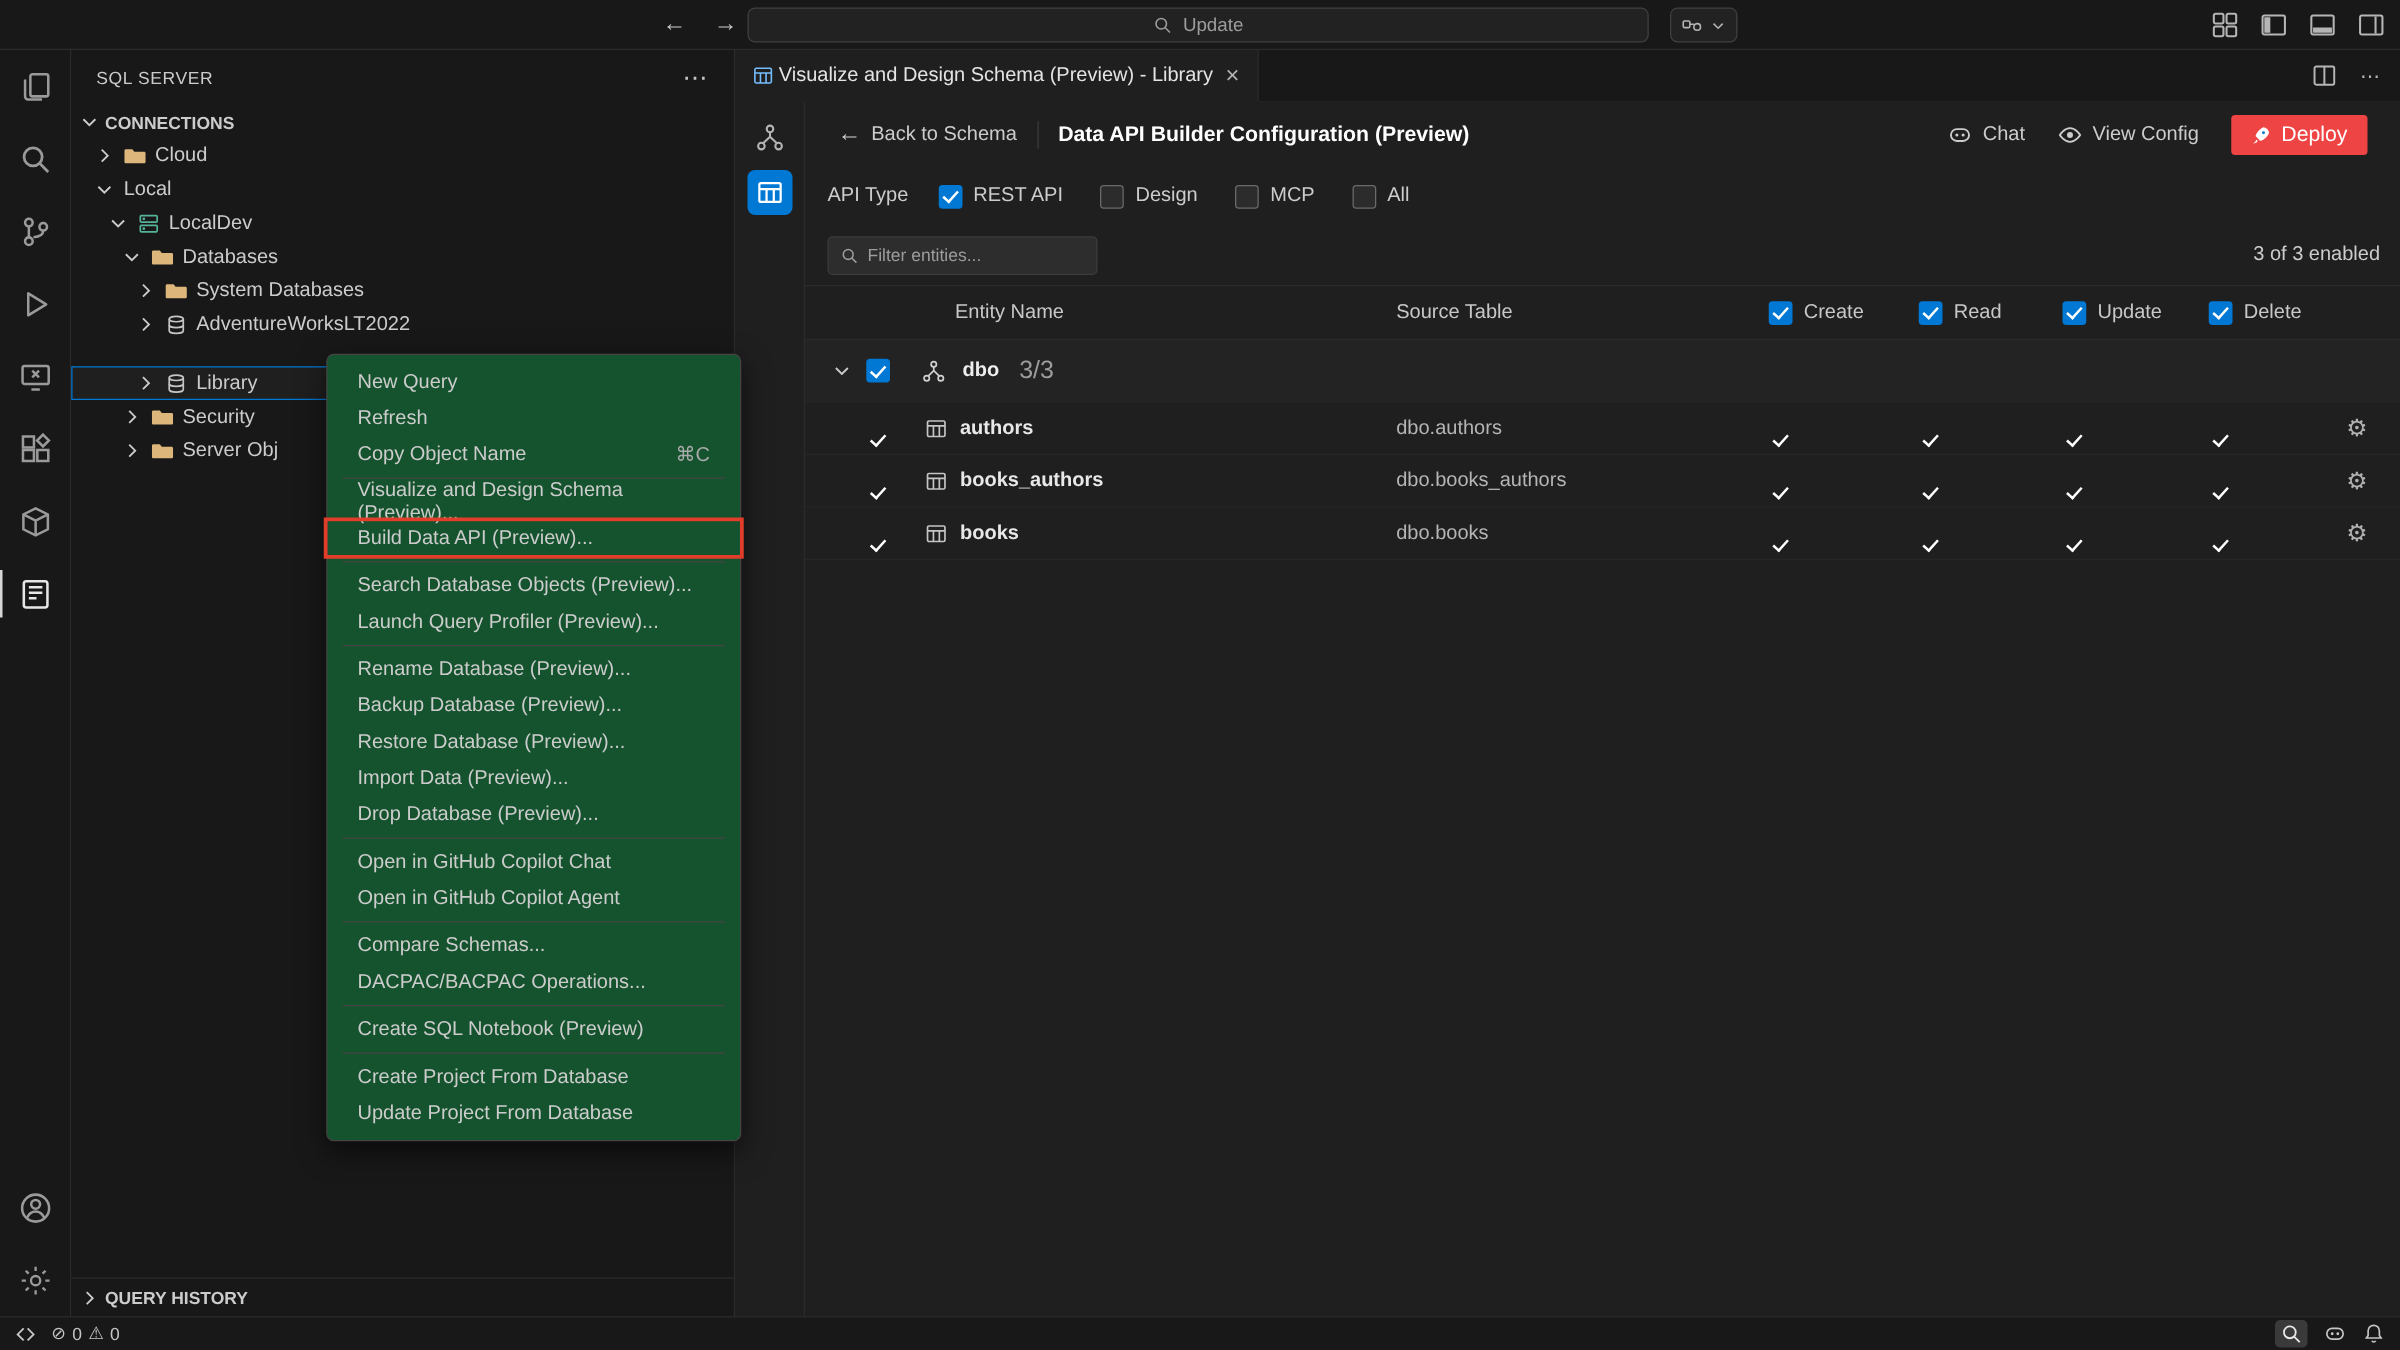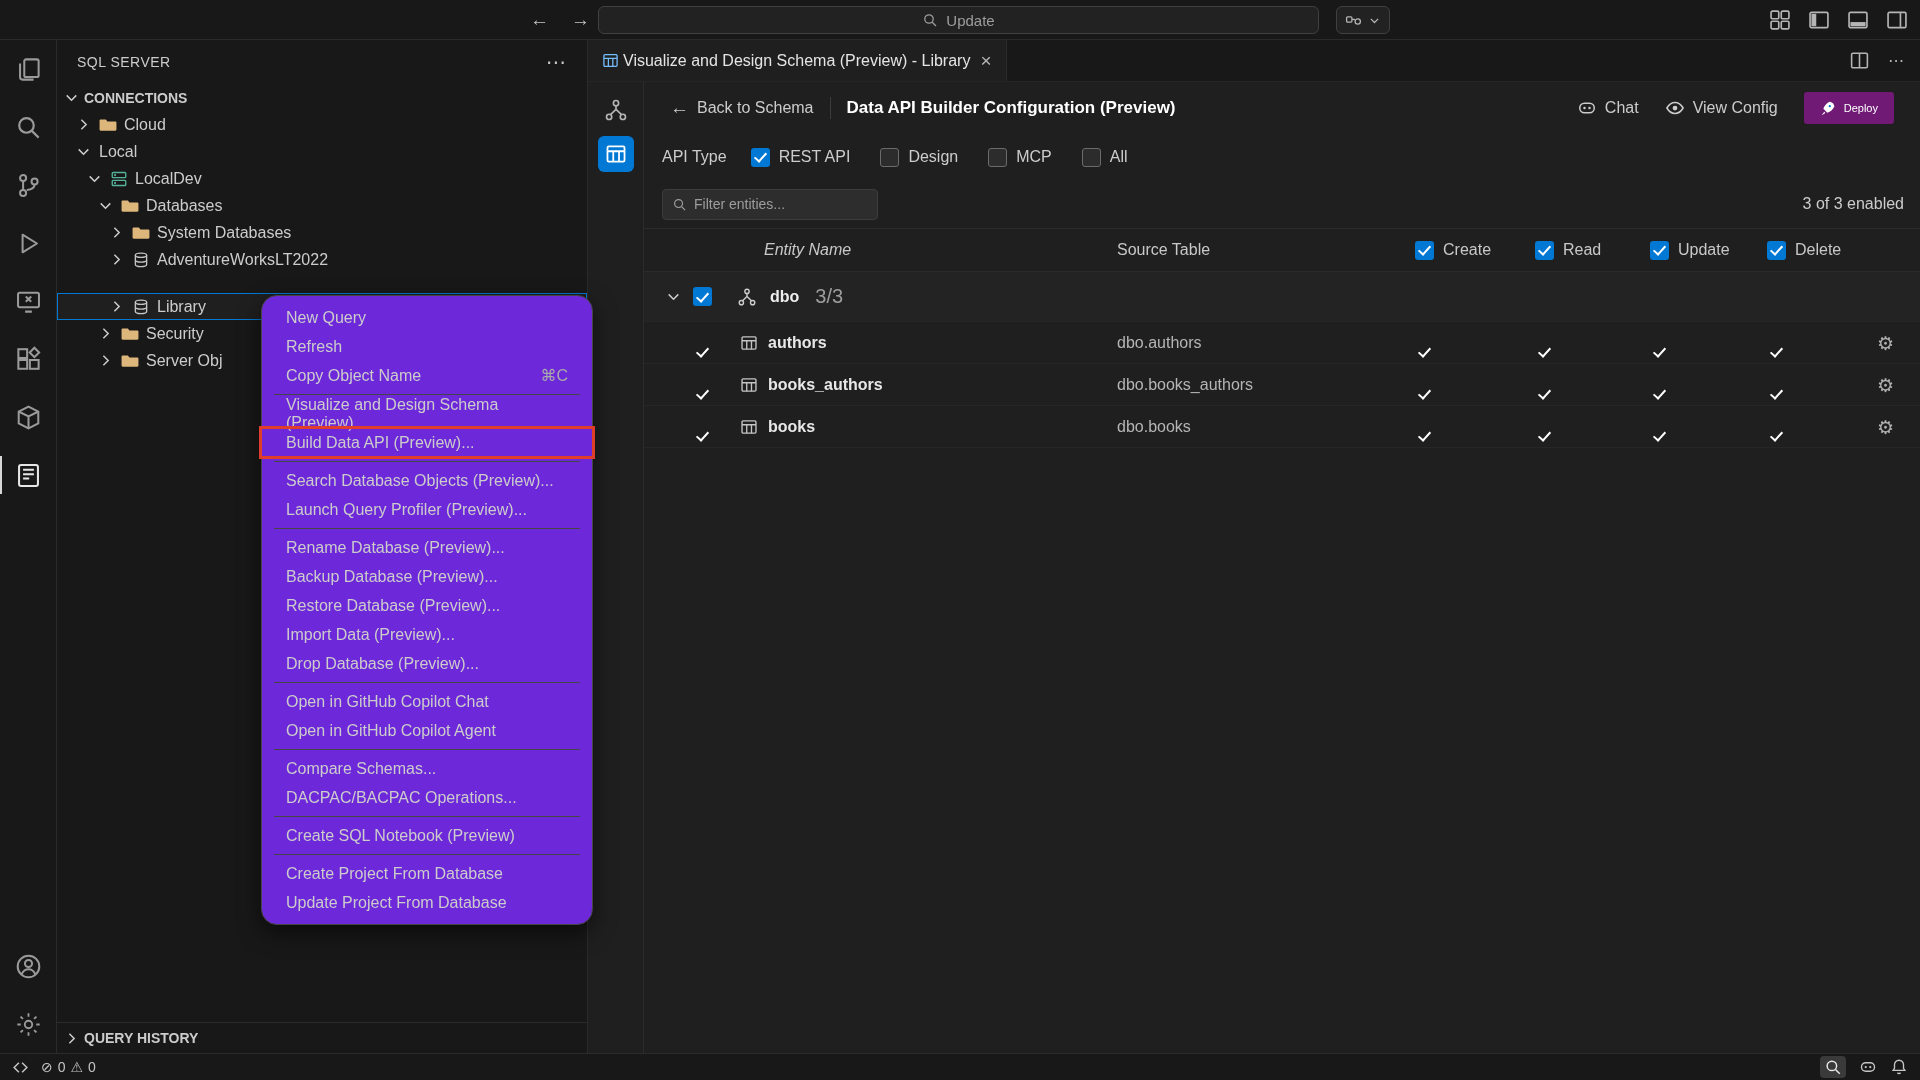--- a/index.html
+++ b/index.html
@@ -45,22 +45,22 @@
   .chev { width:17px; height:17px; color:#cccccc; flex:none; }
   .chev.down { transform:rotate(90deg); }
   .ticon { width:18px; height:18px; flex:none; }
   .tree-item.selected { outline:1px solid #0078d4; outline-offset:-1px; background:rgba(255,255,255,.03);margin-top:20px; }
   .row-action { position:absolute; right:28px; top:4px; width:19px; height:19px; color:#c5c5c5; }
   .d1 { padding-left:18px; } .d2 { padding-left:29px; } .d3 { padding-left:40px; } .d4 { padding-left:51px; }
   .query-history { position:absolute; left:0; right:0; bottom:0; height:31px; border-top:1px solid #2b2b2b; display:flex; align-items:center; gap:4px; padding-left:6px; font-weight:700; font-size:14px; }
 
   
   .context-menu {
-    position:absolute; left:261px; top:295px; width:332px; z-index:50;
-    background:#6d28d9; border:1px solid #454545; border-radius:16px;
+    position:absolute; left:261px; top:283px; width:332px; z-index:50;
+    background:#14532d; border:1px solid #454545; border-radius:6px;
     box-shadow:0 8px 22px rgba(0,0,0,.55); padding:7px 0; color:#cccccc;
   }
   .menu-item { height:29px; display:flex; align-items:center; padding:0 24px; position:relative; }
   .menu-item .mi-shortcut { margin-left:auto; color:#aaaaaa; }
   .menu-sep { height:1px; background:#454545; margin:4px 12px; }
   .menu-item.annotated::after { content:""; position:absolute; inset:-2px -3px; border:3px solid #e03e2a; pointer-events:none; }
 
   
   .editor { position:absolute; top:40px; bottom:27px; left:588px; right:0; background:#1f1f1f; display:flex; flex-direction:column; }
   .tabbar { height:42px; background:#181818; display:flex; align-items:stretch; border-bottom:1px solid #252525; flex:none; }
@@ -77,41 +77,41 @@
 
   .content { flex:1; min-width:0; position:relative; }
   .content-toolbar { height:52px; display:flex; align-items:center; padding:0 26px; }
   .back-link { display:flex; align-items:center; gap:8px; color:#cccccc; }
   .back-link .arrow { font-size:19px; }
   .v-div { width:1px; height:22px; background:#3c3c3c; margin:0 16px; }
   .page-title { font-weight:700; color:#ffffff; font-size:17px; }
   .ct-right { margin-left:auto; display:flex; align-items:center; gap:26px; }
   .ct-action { display:flex; align-items:center; gap:8px; color:#cccccc; }
   .ct-action .ic { width:20px; height:20px; }
-  .deploy-btn { background:#701a75; color:#ffffff; border:none; border-radius:3px; height:32px; padding:0 16px; display:flex; align-items:center; gap:8px; font-size:11px; font-family:inherit; }
+  .deploy-btn { background:#ef4444; color:#ffffff; border:none; border-radius:3px; height:32px; padding:0 16px; display:flex; align-items:center; gap:8px; font-size:17px; font-family:inherit; }
   .deploy-btn .ic { width:16px; height:16px; }
 
   .api-row { height:46px; display:flex; align-items:center; gap:24px; padding:0 18px; }
   .api-opts { display:flex; align-items:center; gap:30px; }
   .api-opt { display:flex; align-items:flex-start; gap:9px; }
 
   .cb { width:19px; height:19px; border-radius:3px; flex:none; position:relative; }
   .cb.checked { background:#0078d4; }
   .cb.checked::after { content:""; position:absolute; left:6px; top:2.5px; width:5px; height:10px; border:solid #fff; border-width:0 2px 2px 0; transform:rotate(42deg); }
   .cb.unchecked { background:#2c2c2c; border:1px solid #6b6b6b; }
 
   .filter-row { height:48px; display:flex; align-items:center; padding:0 16px 0 18px; }
   .filter-box { width:216px; height:31px; background:#2d2d2d; border:1px solid #3c3c3c; border-radius:4px; display:flex; align-items:center; gap:7px; padding:0 9px; color:#9d9d9d; }
   .filter-box input { background:transparent; border:none; outline:none; color:#cccccc; font-family:inherit; font-size:14px; width:160px; }
   .filter-box input::placeholder { color:#9d9d9d; }
   .enabled-count { margin-left:auto; color:#cccccc; }
 
   .tgrid { display:grid; grid-template-columns:96px 377px 298px 120px 115px 117px 100px 1fr; align-items:center; }
   .grid-header { height:44px; border-top:1px solid #2b2b2b; border-bottom:1px solid #2b2b2b; color:#c8c8c8; }
-  .gh-entity { padding-left:24px;font-style:italic; }
+  .gh-entity { padding-left:24px; }
   .hdr-cb-cell { display:flex; align-items:center; gap:9px; }
   .cell-cb { padding-left:49px; }
 
   .group-row { height:50px; display:flex; align-items:center; border-bottom:1px solid #262626; background:rgba(255,255,255,.02); }
   .group-row .chev { margin-left:21px; margin-right:11px; }
   .group-row .cb { margin-right:26px; }
   .group-row .ticon { margin-right:14px; color:#d0d0d0; }
   .group-name { font-weight:700; color:#eeeeee; margin-right:16px; }
   .group-count { color:#9d9d9d; font-size:20px; }
 

